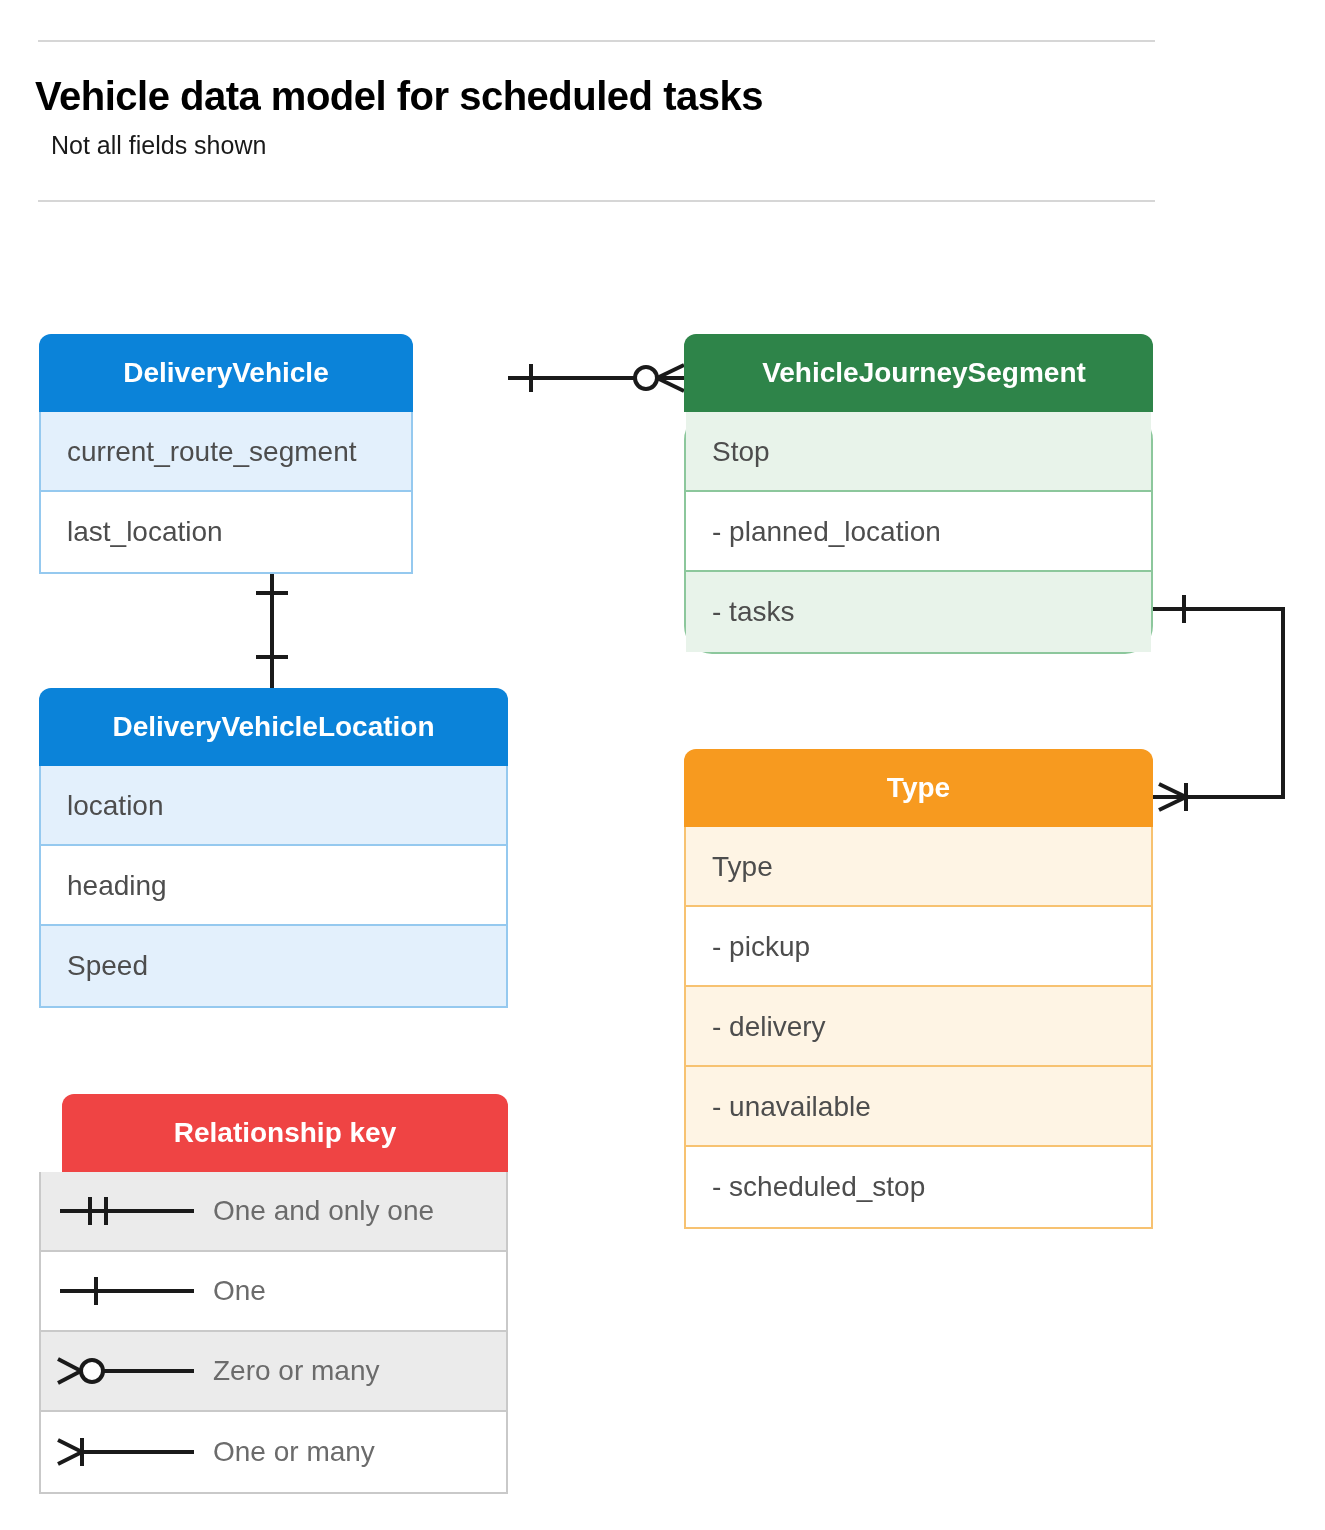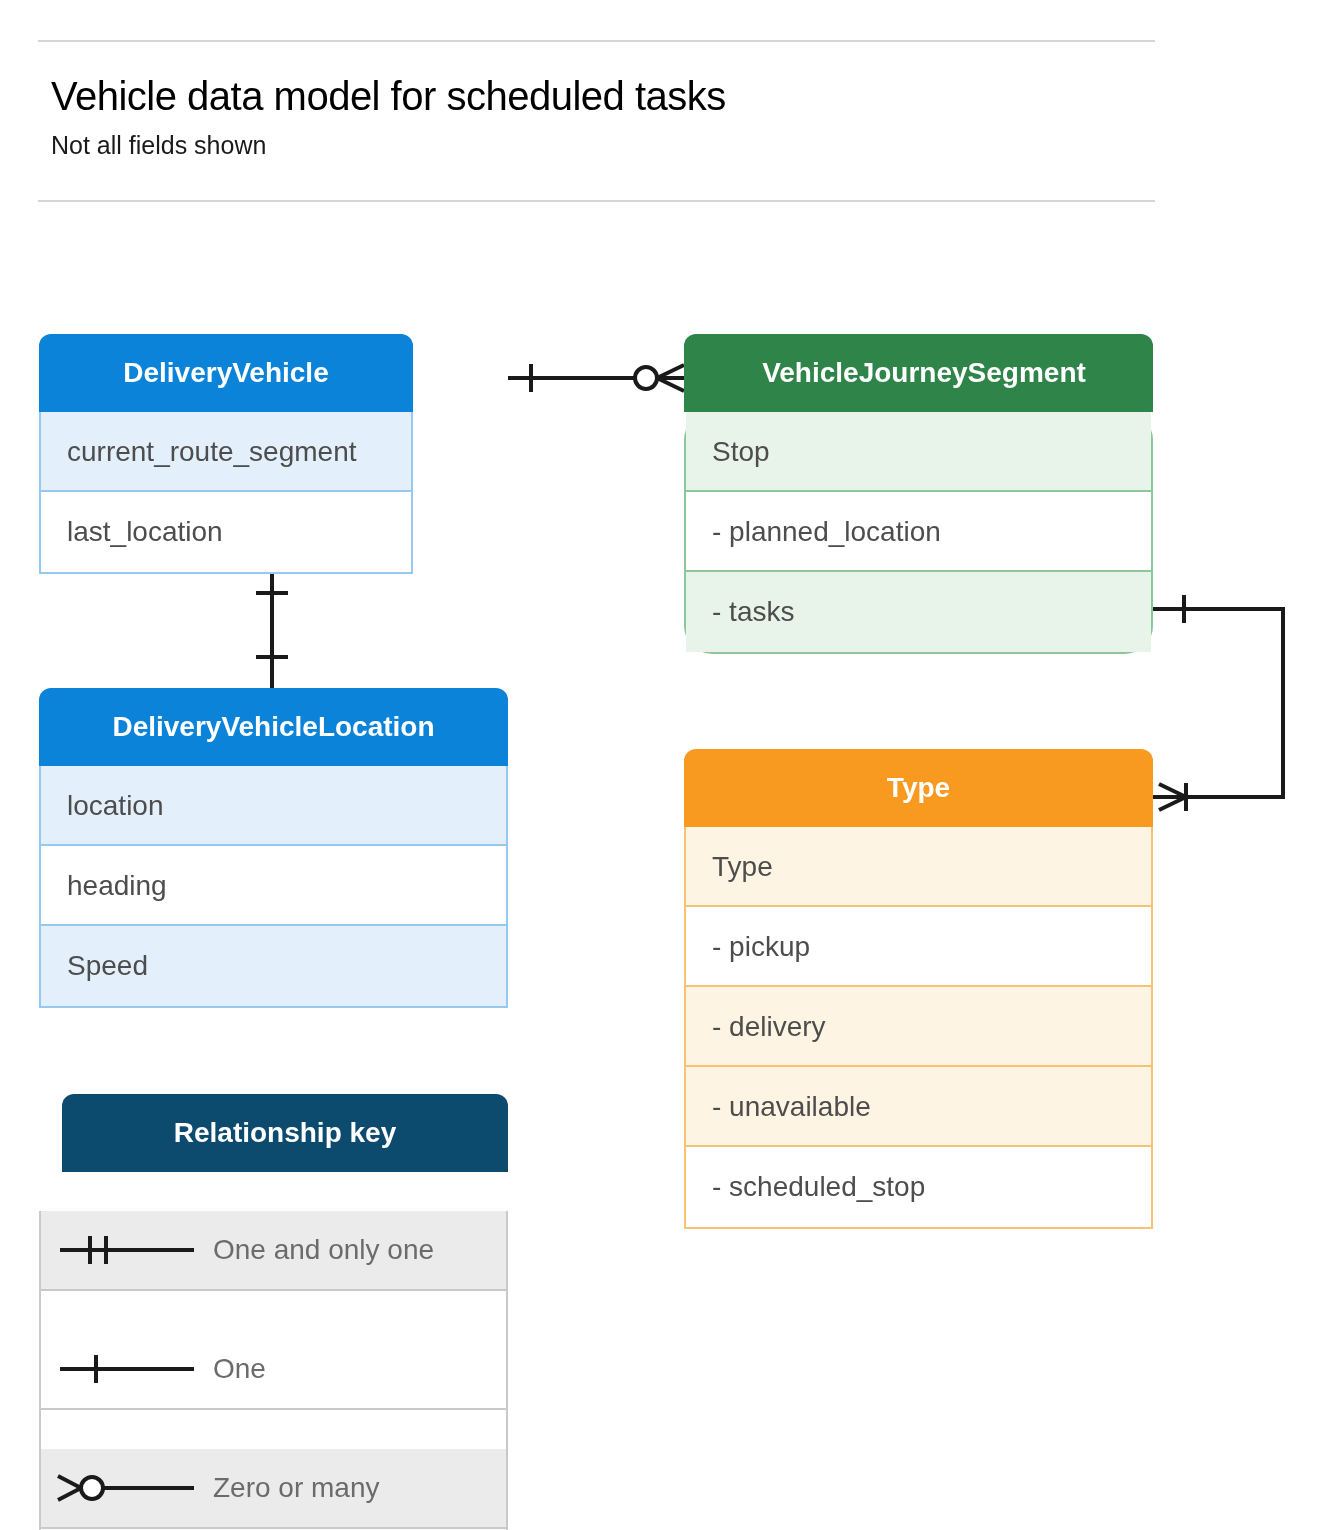--- a/index.html
+++ b/index.html
@@ -21,24 +21,24 @@
     left: 38px;
     width: 1117px;
     height: 2px;
     background: #d6d6d6;
   }
   #rule-top { top: 40px; }
   #rule-bottom { top: 200px; }
 
   #page-title {
     position: absolute;
-    left: 51px;
+    left: 35px;
     top: 74px;
     font-size: 40px;
-    font-weight: 400;
+    font-weight: 700;
     color: #000000;
     letter-spacing: -0.5px;
     white-space: nowrap;
   }
   #page-subtitle {
     position: absolute;
     left: 51px;
     top: 131px;
     font-size: 25px;
     font-weight: 400;
@@ -94,37 +94,36 @@
   .e-green .entity-row { border-bottom-color: #8cc79c; background: #ffffff; }
   .e-green .entity-row.tint { background: #e8f3ea; }
 
   
   .e-orange .entity-header { background: #f79a1f; }
   .e-orange .entity-rows { border-color: #f7c271; }
   .e-orange .entity-row { border-bottom-color: #f7c271; background: #ffffff; }
   .e-orange .entity-row.tint { background: #fef4e4; }
 
   
-  .e-gray .entity-header { background: #0c4a6e; margin-left: 23px; }
+  .e-gray .entity-header { background: #ef4444; margin-left: 23px; }
   .e-gray .entity-rows { border-color: #c9c9c9; }
   .e-gray .entity-row { border-bottom-color: #c9c9c9; background: #ffffff; padding-left: 0; }
   .e-gray .entity-row.tint { background: #ebebeb; }
 
   
   #box-delivery-vehicle { left: 39px;  top: 334px; width: 374px; }
   #box-journey-segment  { left: 684px; top: 334px; width: 469px; }
   #box-vehicle-location { left: 39px;  top: 688px; width: 469px; }
   #box-tasks            { left: 684px; top: 749px; width: 469px; }
   #box-legend           { left: 39px;  top: 1094px; width: 469px; }
 
   
   .legend-row {
     display: flex;
     align-items: center;
-    margin-top: 39px;
   }
   .legend-symbol {
     width: 172px;
     flex: 0 0 172px;
     height: 78px;
     display: flex;
     align-items: center;
     justify-content: center;
   }
   .legend-label {

